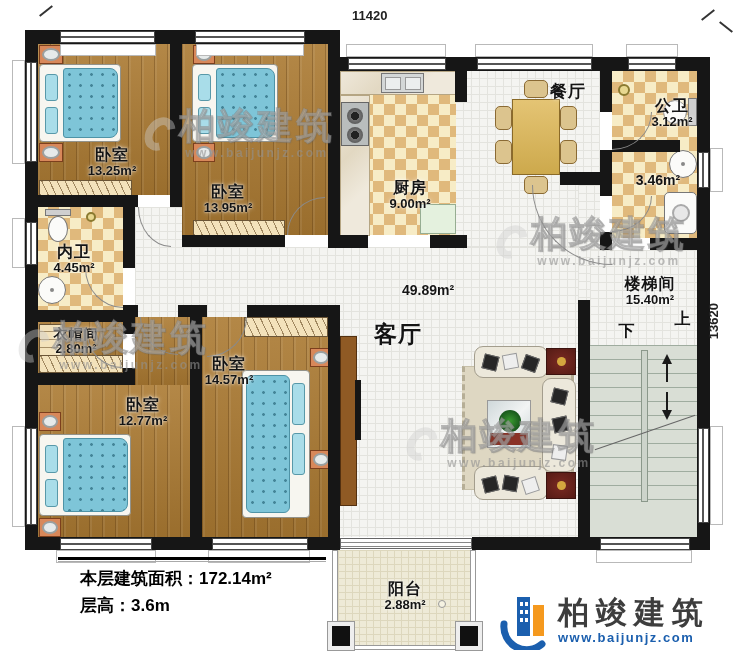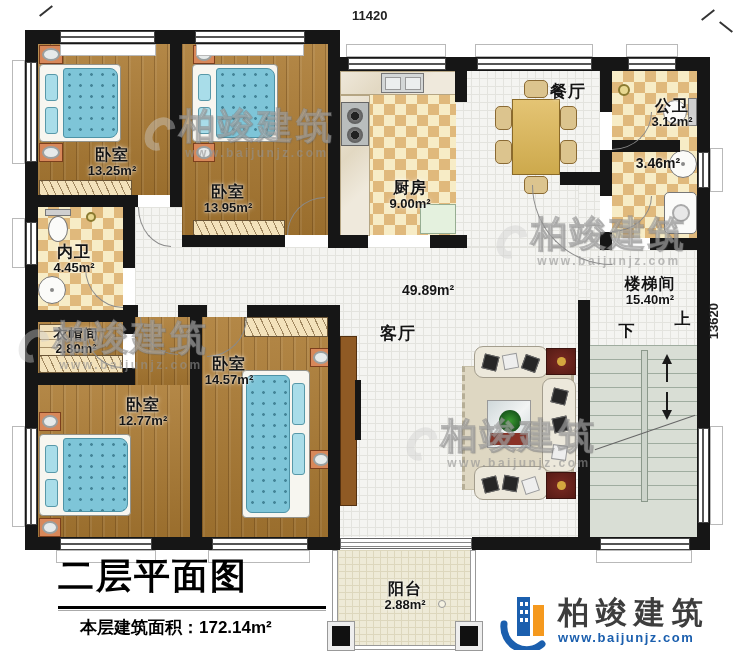--- a/index.html
+++ b/index.html
@@ -253,28 +253,28 @@
     <div class="rname">厨房</div>
     <div class="rarea">9.00m²</div>
   </div>
   <div class="rlabel" style="left:568px;top:92px">
     <div class="rname" style="font-size:17px">餐厅</div>
   </div>
   <div class="rlabel" style="left:672px;top:114px">
     <div class="rname">公卫</div>
     <div class="rarea">3.12m²</div>
   </div>
-  <div class="rlabel" style="left:658px;top:163px">
+  <div class="rlabel" style="left:658px;top:180px">
     <div class="rarea" style="font-size:14px">3.46m²</div>
   </div>
   <div class="rlabel" style="left:428px;top:290px">
     <div class="rarea" style="font-size:14px">49.89m²</div>
   </div>
   <div class="rlabel" style="left:398px;top:334px">
-    <div class="rname" style="font-size:17px">客厅</div>
+    <div class="rname" style="font-size:23px">客厅</div>
   </div>
   <div class="rlabel" style="left:650px;top:292px">
     <div class="rname">楼梯间</div>
     <div class="rarea">15.40m²</div>
   </div>
   <div class="rlabel" style="left:683px;top:319px">
     <div class="rname">上</div>
   </div>
   <div class="rlabel" style="left:627px;top:331px">
     <div class="rname">下</div>
@@ -314,26 +314,28 @@
   <div class="wm" style="left:408px;top:418px">
     <div class="wm-arc"></div>
     <div>
         <div class="wm-name">柏竣建筑</div>
         <div class="wm-url">www.baijunjz.com</div>
       </div>
   </div>
 
   <div class="title-block" style="left:58px;top:552px">
     <div class="tb-main">
-      <span>二层平面图</span>
     </div>
     <div class="tb-rule"></div>
     <div class="tb-rule2"></div>
     <div class="tb-line">
       <span>本层建筑面积：</span><span>172.14m²</span>
+    </div>
+    <div class="tb-line">
+      <span>层高：</span><span>3.6m</span>
     </div>
   </div>
 
   <div class="logo-block" style="left:496px;top:592px">
     <svg width="54" height="58" viewBox="0 0 54 58">
       <path d="M8 32 A 23 23 0 0 0 46 52" fill="none" stroke="#1b5fae" stroke-width="7" stroke-linecap="round"></path>
       <rect x="21" y="5" width="13" height="39" fill="#1b5fae"></rect>
       <rect x="37" y="13" width="11" height="31" fill="#f5991e"></rect>
       <rect x="24" y="10" width="3" height="4" fill="#fff"></rect>
         <rect x="29" y="10" width="3" height="4" fill="#fff"></rect>

